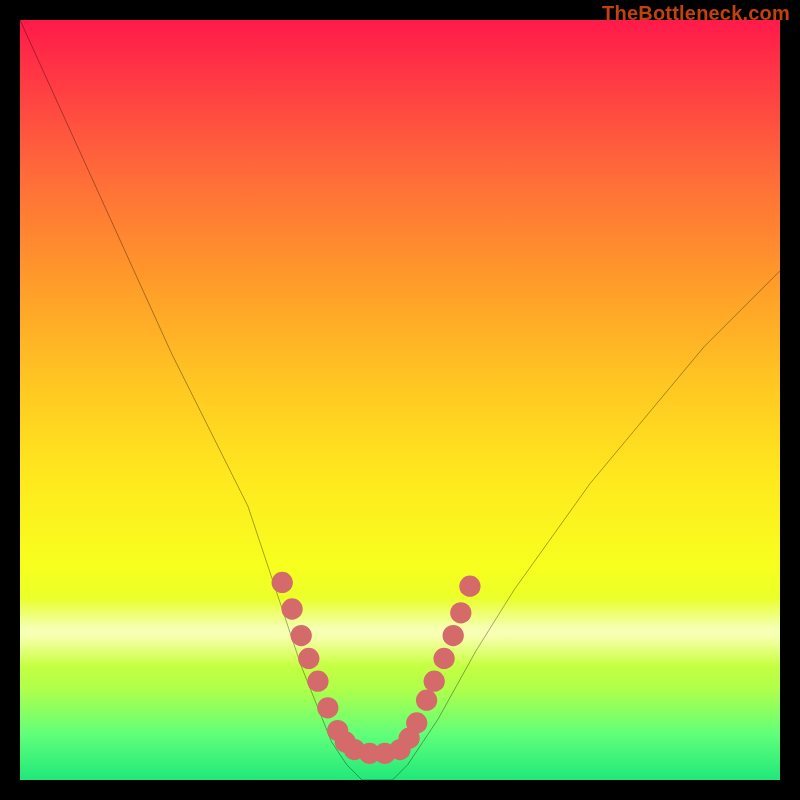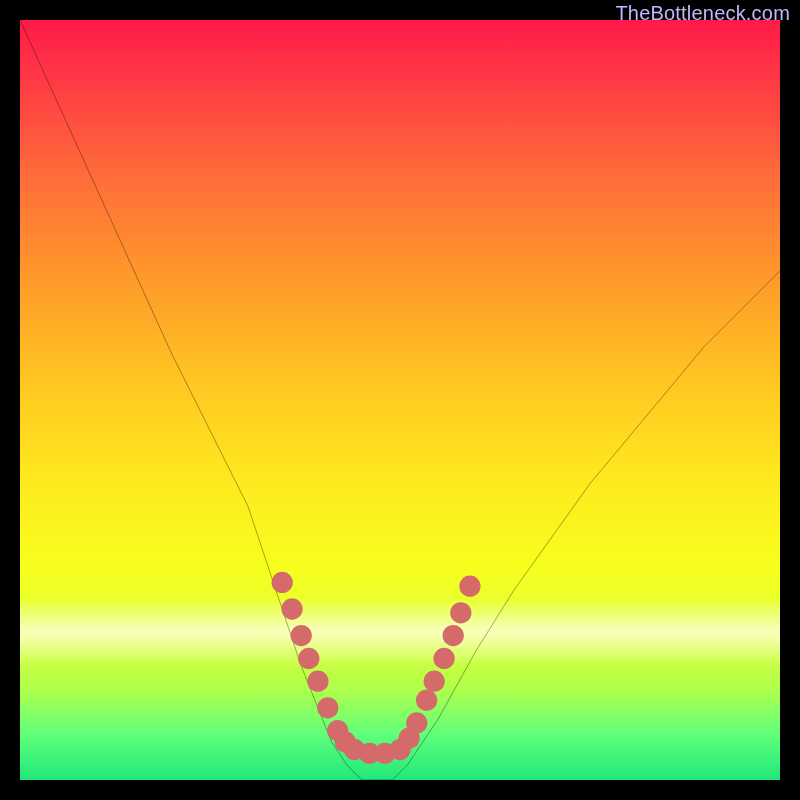--- a/index.html
+++ b/index.html
@@ -61,22 +61,22 @@
     inset: 0;
     width: 100%;
     height: 100%;
   }
   .watermark {
     position: absolute;
     top: 2px;
     right: 10px;
     font-family: Arial, Helvetica, sans-serif;
     font-size: 20px;
-    font-weight: 400;
-    color: #c4b5fd;
+    font-weight: 700;
+    color: #c2410c;
     letter-spacing: 0.2px;
     user-select: none;
   }
 </style>
 </head>
 <body>
 
 <div class="frame">
   <div class="plot-area">
     <div class="gradient-bg"></div>

